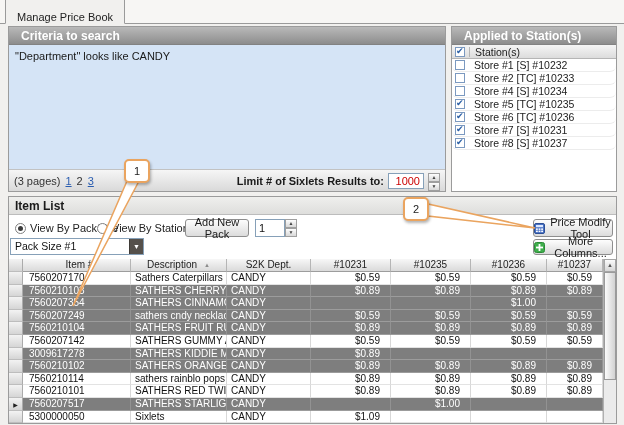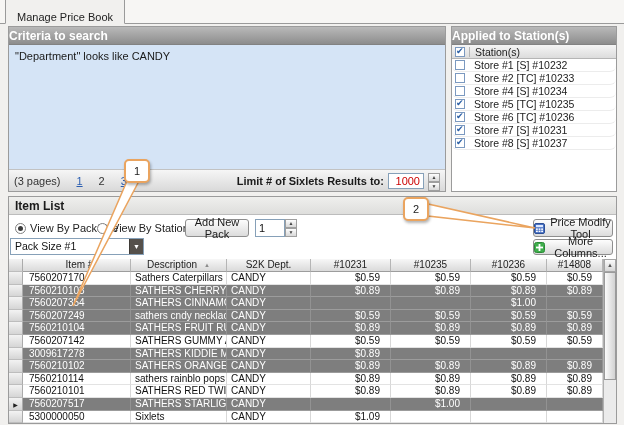--- a/index.html
+++ b/index.html
@@ -10,30 +10,30 @@
   
   .tabbar { position:absolute; top:0; left:0; right:0; height:24px; background:#f7f6f4;
             border-bottom:1px solid #9a9a9a; }
   .tab { position:absolute; left:5px; bottom:-1px; height:23px; padding:16px 11px; line-height:21px;
          background:#f1f0ee; border:1px solid #9a9a9a; border-bottom:1px solid #f1f0ee;
          border-radius:3px 3px 0 0; font-size:11px; color:#222; }
 
   
   .panel { position:absolute; border:1px solid #9b9b9b; background:#fff; }
   .panel-hdr { height:18px; background:linear-gradient(#b9b9b9,#8d8d8d); color:#fff;
-               font-weight:bold; font-size:12px; line-height:18px; padding:0 0;
+               font-weight:bold; font-size:12px; line-height:18px; padding:0 12px;
                border-bottom:1px solid #828282; }
 
   #criteria { left:8px; top:26px; width:438px; height:166px; }
   .criteria-body { position:absolute; top:18px; left:0; right:0; bottom:22px; background:#d5e4f6;
                    font-size:11px; color:#1a1a1a; padding:5px 6px; }
   .criteria-footer { position:absolute; left:0; right:0; bottom:0; height:22px;
                      background:linear-gradient(#f6f6f6,#d9d9d9); border-top:1px solid #c2c2c2;
                      display:flex; align-items:center; padding:0 5px; font-size:11px; color:#333; }
-  .pages { display:flex; align-items:flex-end; gap:16px; }
+  .pages { display:flex; align-items:flex-end; gap:5px; }
   .page-link { color:#2a5db0; text-decoration:underline; cursor:pointer; }
   .page-current { color:#333; }
   .limit-group { margin-left:auto; display:flex; align-items:center; gap:4px; }
   .limit-label { font-weight:bold; color:#1a1a1a; }
   .limit-input { width:36px; height:16px; border:1px solid #86a0b8; background:#fff; color:#cc0000;
                  font-size:11px; text-align:right; padding:0 3px; font-family:"Liberation Sans",sans-serif; }
   .spinner { width:12px; height:16px; display:flex; flex-direction:column; }
   .spin-btn { flex:1; font-size:5px; line-height:7px; text-align:center; color:#444;
               background:linear-gradient(#fdfdfd,#d8d8d8); border:1px solid #9f9f9f; cursor:pointer; }
 
@@ -245,21 +245,21 @@
       <div class="thead">
         <div class="thcell c-gut"></div>
         <div class="thcell c-item">Item #</div>
         <div class="thcell c-desc">
           <span>Description</span><span class="sort-arrow">▲</span>
         </div>
         <div class="thcell c-dept">S2K Dept.</div>
         <div class="thcell c-p0">#10231</div>
         <div class="thcell c-p1">#10235</div>
         <div class="thcell c-p2">#10236</div>
-        <div class="thcell c-p3">#14808</div>
+        <div class="thcell c-p3">#10237</div>
       </div>
       <div>
           <div class="trow">
             <div class="tcell c-gut"></div>
             <div class="tcell c-item">7560207170</div>
             <div class="tcell c-desc">Sathers Caterpillars</div>
             <div class="tcell c-dept">CANDY</div>
             <div class="tcell num c-p0">$0.59</div>
             <div class="tcell num c-p1">$0.59</div>
             <div class="tcell num c-p2">$0.59</div>

